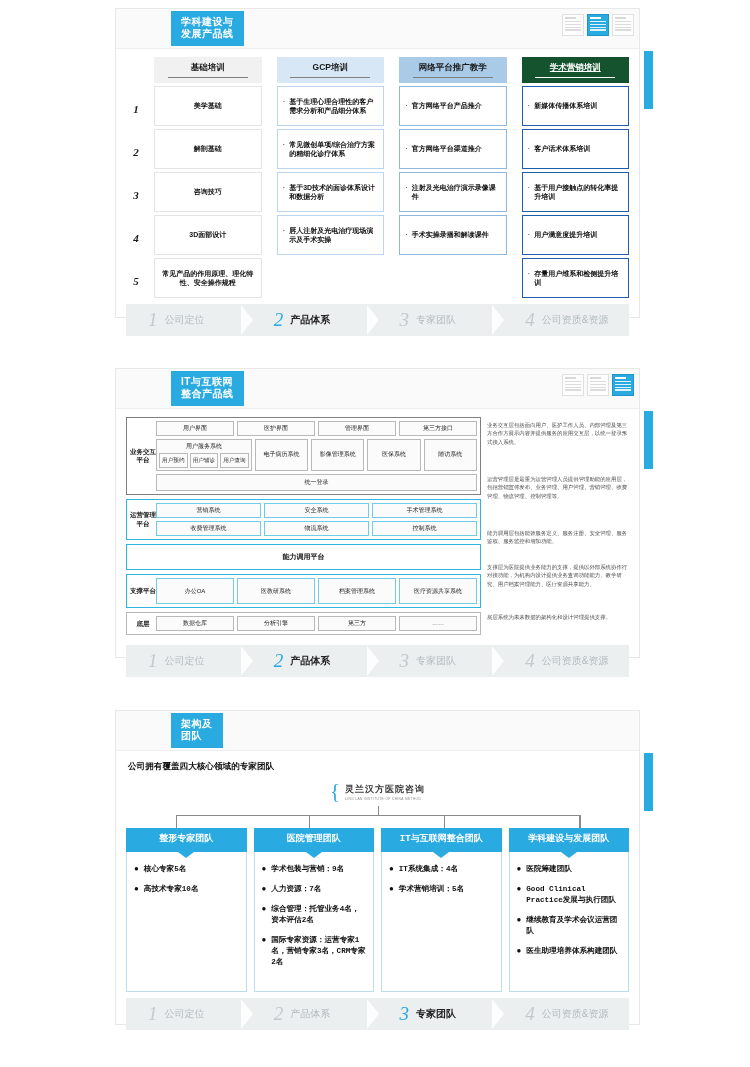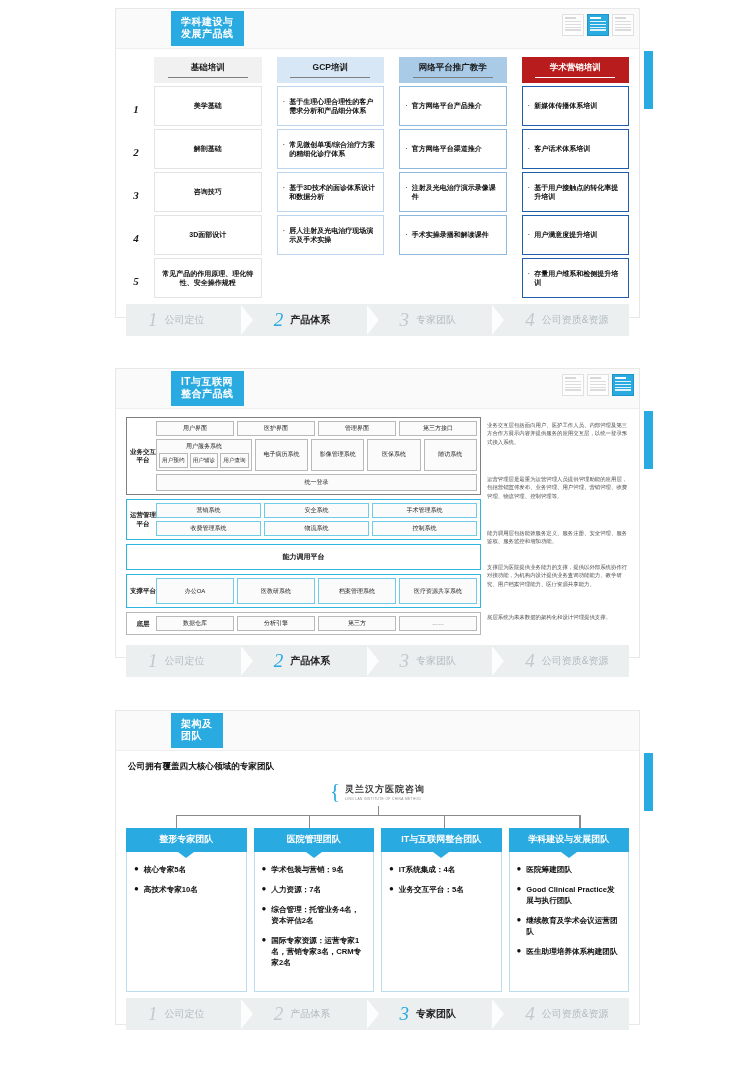--- a/index.html
+++ b/index.html
@@ -86,21 +86,21 @@
   .col { flex: 1; display: flex; flex-direction: column; padding-left: 10px; }
   .col-head {
     height: 26px; display: flex; flex-direction: column;
     align-items: center; justify-content: center;
     font-size: 8.5px; font-weight: bold; color: #1a1a1a;
   }
   .col-head .hline { width: 74%; height: 1.6px; background: #7f7f7f; margin-top: 3px; }
   .col.c1 .col-head { background: #f1f1f1; }
   .col.c2 .col-head { background: #d8e7f5; }
   .col.c3 .col-head { background: #a9cbe8; }
-  .col.c4 .col-head { background: #b91c1c; color: #ffffff; }
+  .col.c4 .col-head { background: #14532d; color: #ffffff; text-decoration: underline; }
   .col.c4 .col-head .hline { background: #ffffff; }
   .cells { display: flex; flex-direction: column; gap: 3px; margin-top: 3px; }
   .cell {
     background: #ffffff; min-height: 40px;
     display: flex; align-items: center;
     font-size: 7px; line-height: 1.35; color: #111111;
     padding: 4px 5px;
   }
   .col.c1 .cell { border: 1px solid #e4e4e4; justify-content: center; text-align: center; font-weight: bold; }
   .col.c2 .cell { border: 1px solid #bdd6ee; }
@@ -168,21 +168,21 @@
   .logo-wrap { display: flex; justify-content: center; margin-top: 8px; }
   .logo { display: flex; align-items: center; gap: 5px; }
   .logo-mark { font-size: 21px; color: #29aae1; line-height: 1; font-family: "Liberation Serif", serif; }
   .logo-txt-cn { font-size: 9px; font-weight: bold; color: #3a3a3a; letter-spacing: 1px; }
   .logo-txt-en { font-size: 3.2px; color: #8a8a8a; letter-spacing: .4px; margin-top: 1px; }
   .connector { position: relative; height: 22px; margin: 4px 22px 0 22px; }
   .conn-v { position: absolute; left: 50%; top: 0; width: 1.2px; height: 9px; background: #8a8a8a; }
   .conn-h { position: absolute; left: 6%; right: 6%; top: 9px; height: 1.2px; background: #8a8a8a; }
   .conn-drop { position: absolute; top: 9px; width: 1.2px; height: 13px; background: #8a8a8a; }
   .teams { display: flex; gap: 7px; margin-top: 0; }
-  .team { flex: 1; }
+  .team { flex: 1; font-family: Liberation Mono, monospace; }
   .team-head {
     background: #29aae1; color: #ffffff;
     font-size: 9px; font-weight: bold; text-align: center;
     padding: 6px 2px 7px 2px; line-height: 1.25;
     position: relative;
   }
   .team-head::after {
     content: ""; position: absolute; left: 50%; bottom: -6px;
     transform: translateX(-50%);
     width: 0; height: 0;
@@ -595,21 +595,21 @@
         </div>
         <div class="team">
           <div class="team-head">IT与互联网整合团队</div>
           <div class="team-body">
             <div class="team-item">
                 <span class="tdot">●</span>
                 <span class="ttxt">IT系统集成：4名</span>
               </div>
             <div class="team-item">
                 <span class="tdot">●</span>
-                <span class="ttxt">业务交互平台：5名</span>
+                <span class="ttxt">学术营销培训：5名</span>
               </div>
           </div>
         </div>
         <div class="team">
           <div class="team-head">学科建设与发展团队</div>
           <div class="team-body">
             <div class="team-item">
                 <span class="tdot">●</span>
                 <span class="ttxt">医院筹建团队</span>
               </div>

